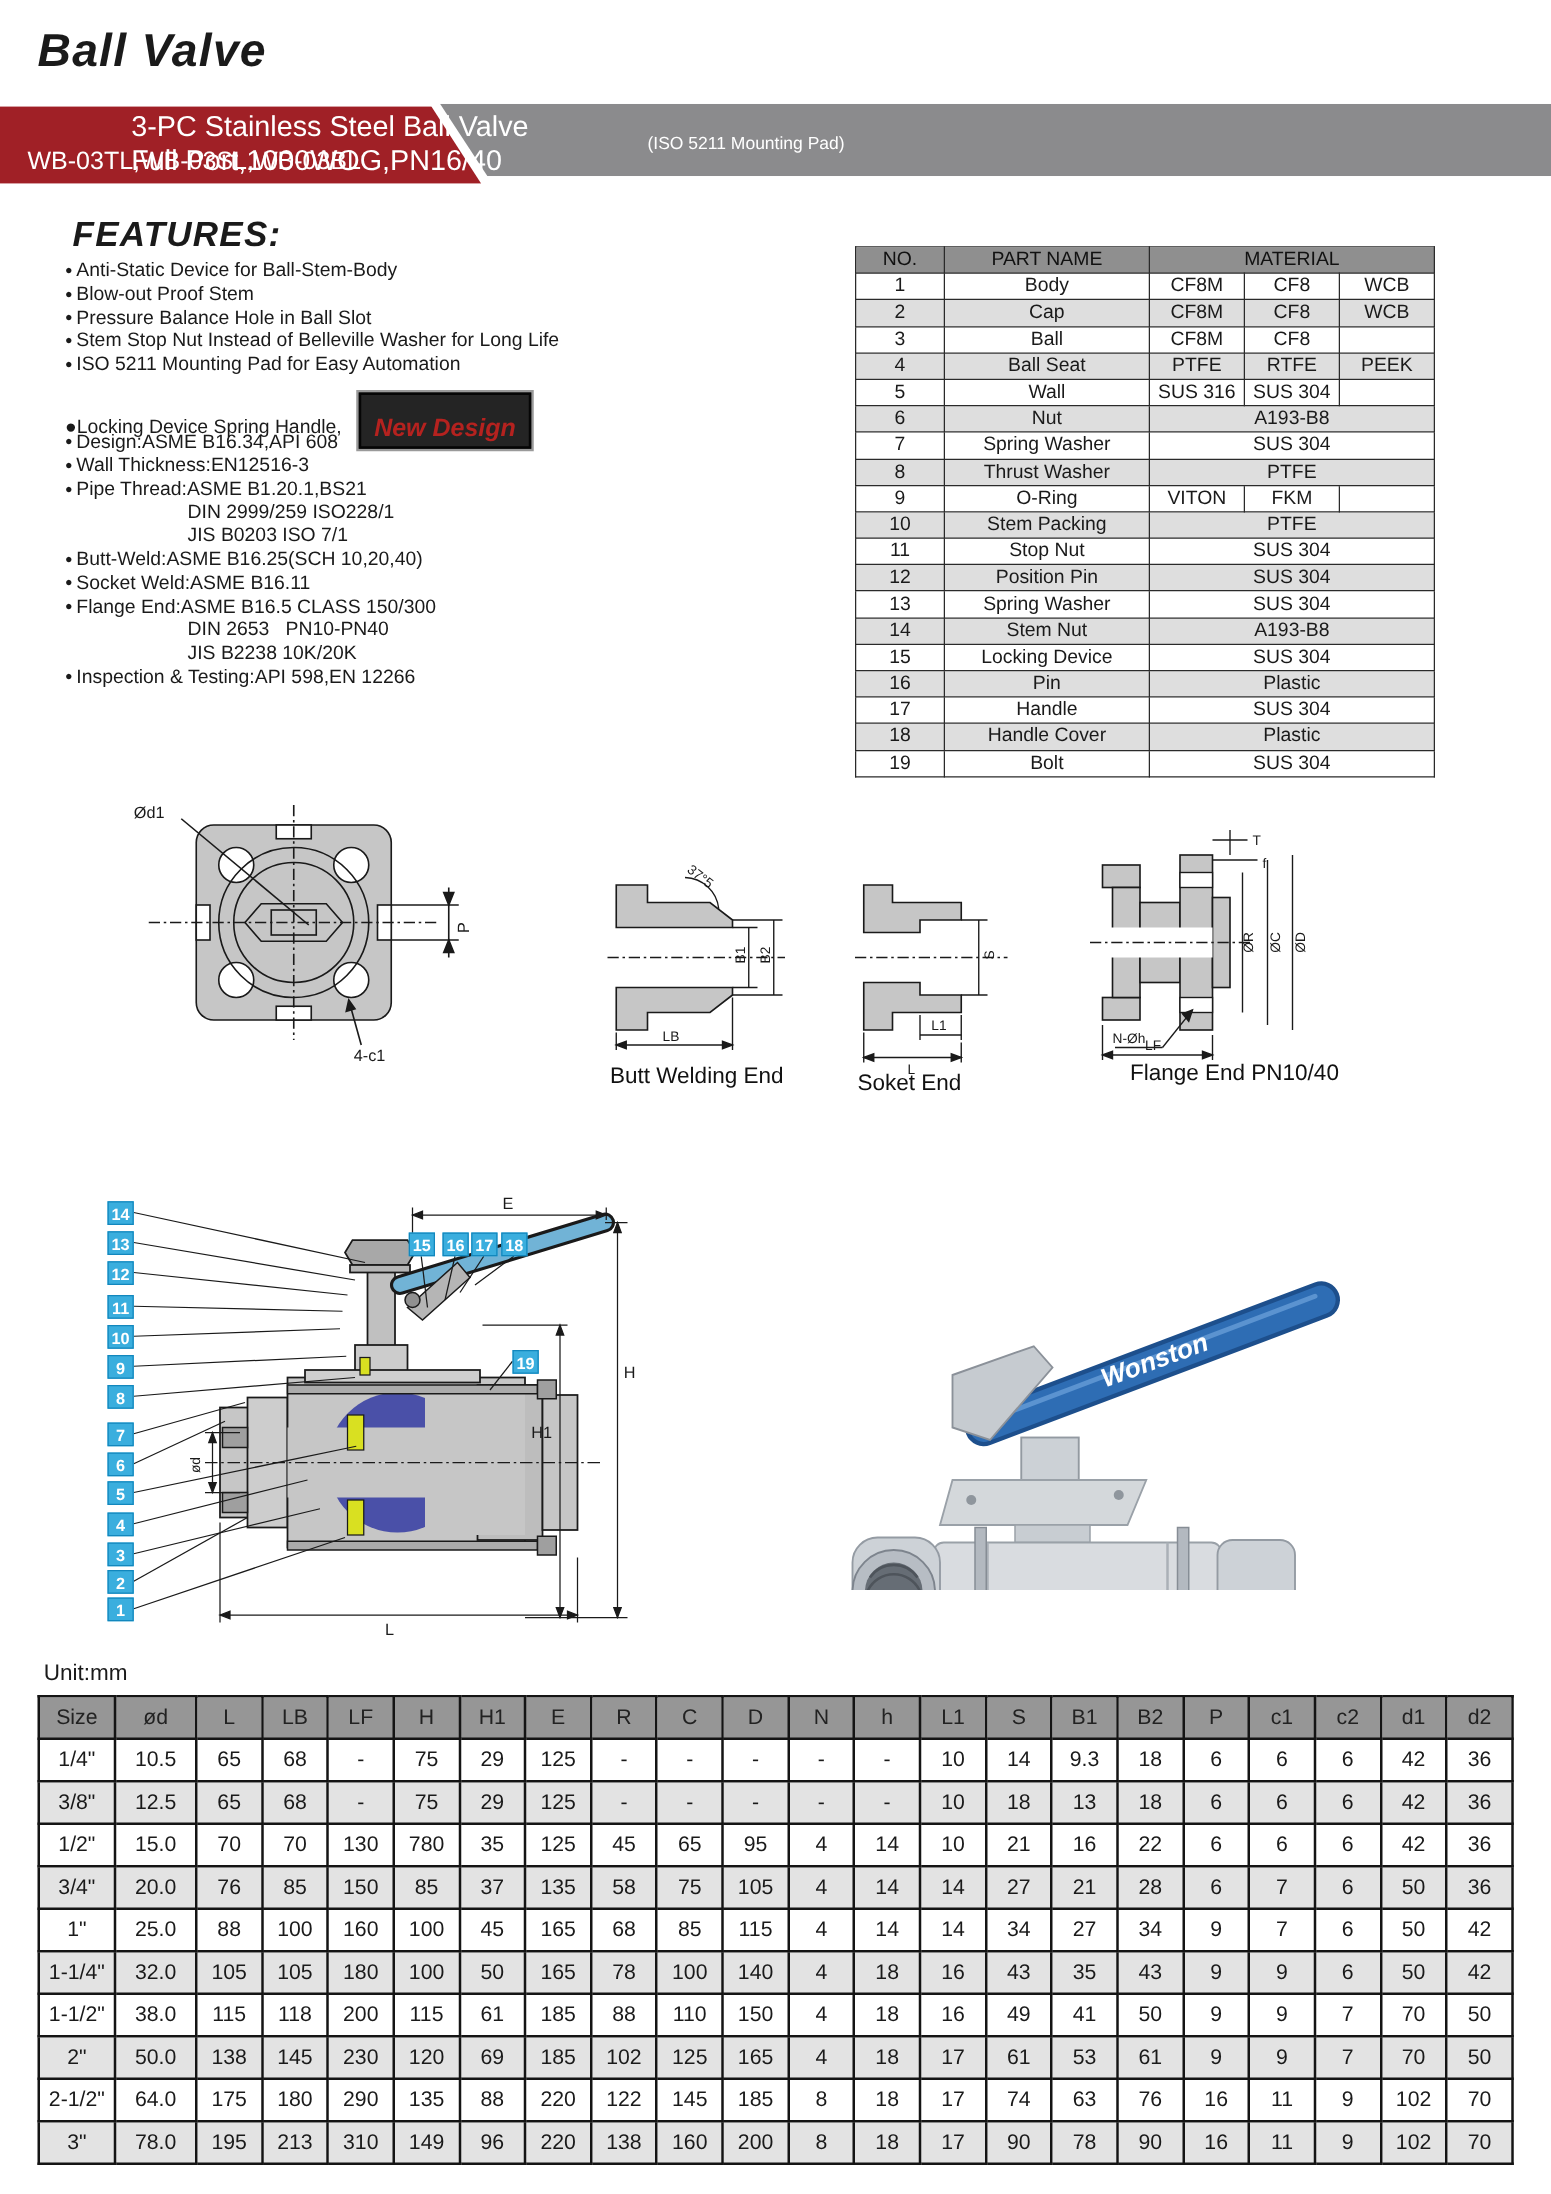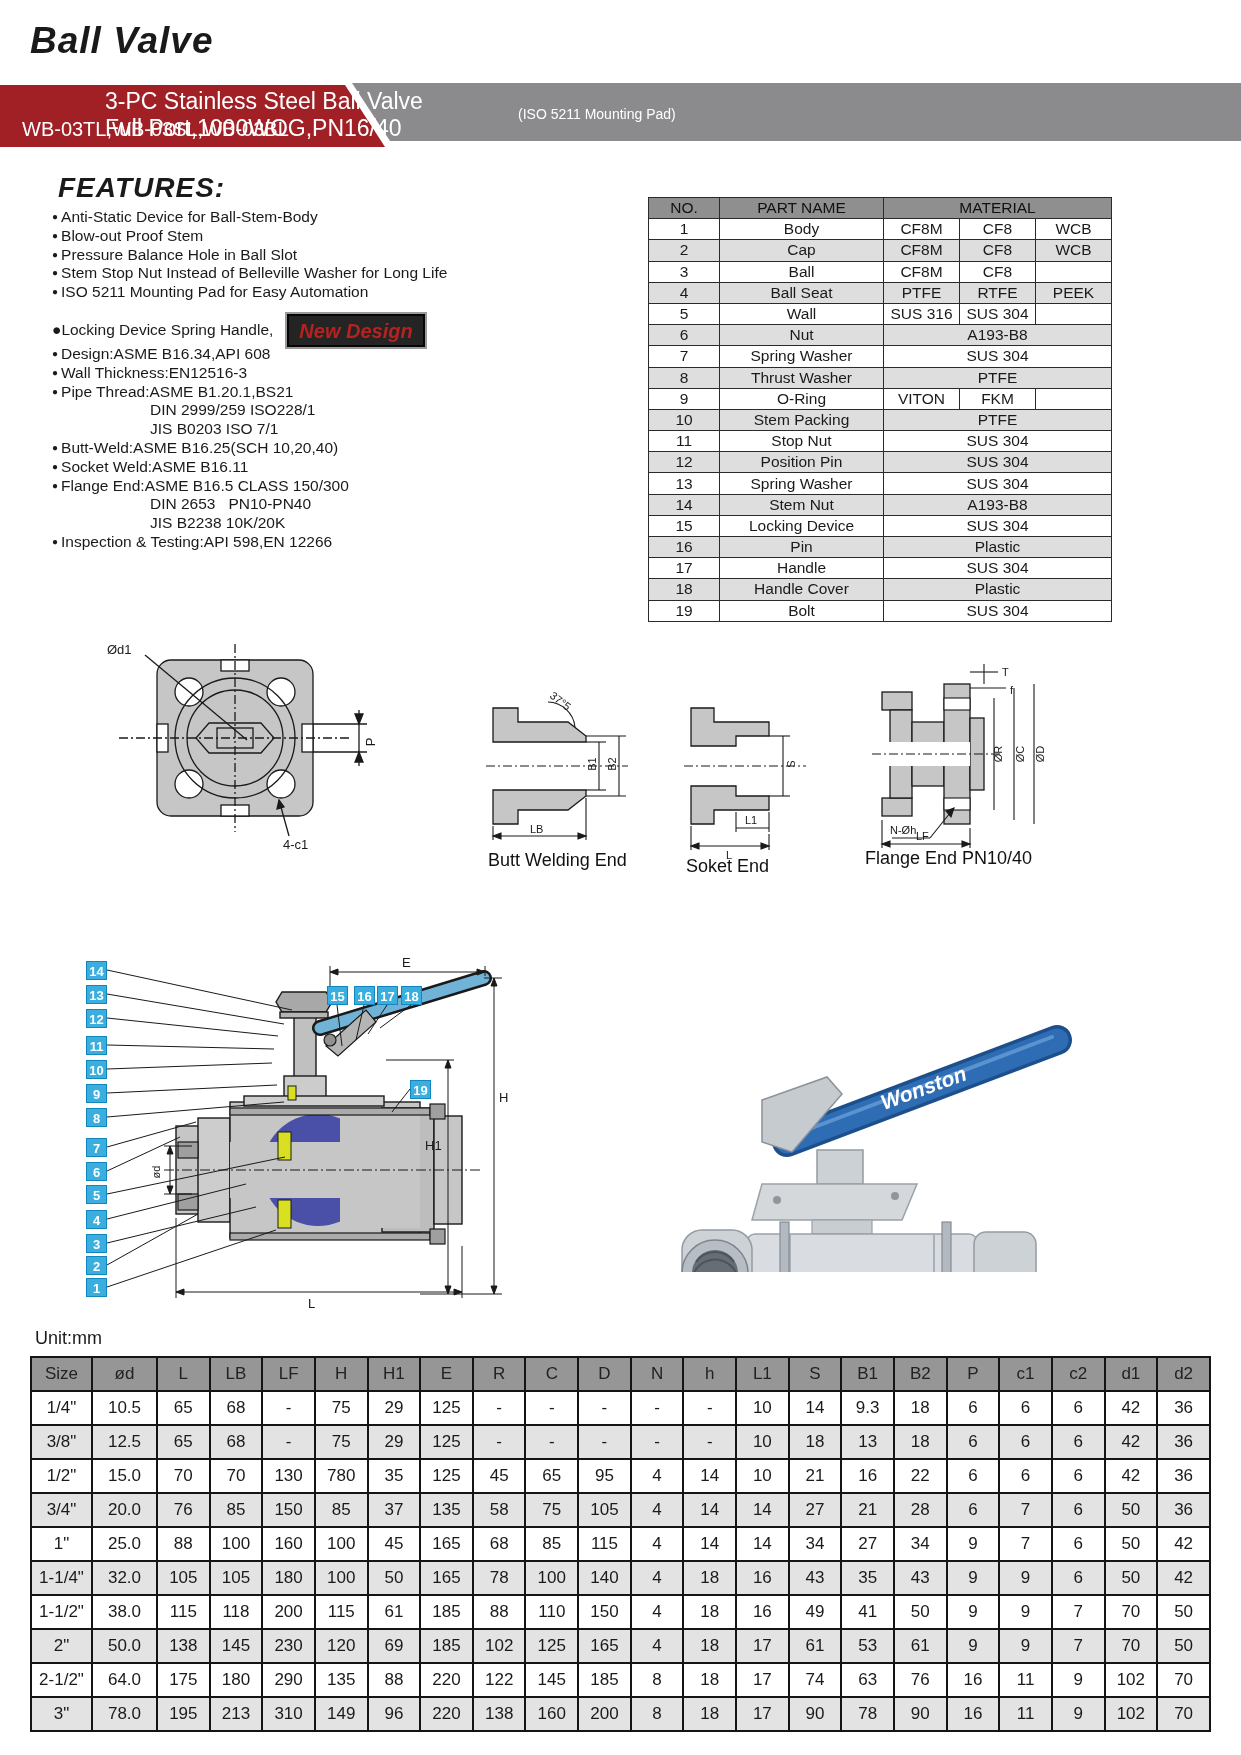--- a/index.html
+++ b/index.html
@@ -23,25 +23,25 @@
 
   
   #features{left:52px;top:172px;width:600px;}
   #standard{left:52px;top:345px;width:600px;}
   .sec-heading{font-size:28px;font-style:italic;font-weight:bold;letter-spacing:1px;margin:0 0 4px 6px;}
   .li{font-size:15.5px;line-height:18.8px;white-space:pre;}
   .li .blt{font-size:10px;vertical-align:2px;margin-right:3px;}
   .li.indent{padding-left:98px;}
   #feature-handle-row{margin-top:9px;font-size:15.5px;}
   #new-design-badge{display:inline-block;margin-left:14px;background:#242424;color:#b5221f;
-     font-size:20px;font-style:italic;font-weight:bold;padding:4px 10px 2px;
+     font-size:20px;font-style:italic;font-weight:bold;padding:16px 10px 2px;
      border:2px solid #050505;box-shadow:0 0 0 2px #9a9a9a;transform:translateY(3px);}
 
   
-  #parts-table{left:648px;top:197px;}
+  #parts-table{left:684px;top:197px;}
   #parts-table table{border-collapse:collapse;width:464px;table-layout:fixed;}
   #parts-table th,#parts-table td{border:1.6px solid #2a2a2a;font-size:15.5px;font-weight:normal;
       text-align:center;padding:0;height:20.2px;overflow:hidden;white-space:nowrap;}
   #parts-table th{background:#8f8f8f;color:#111;}
   #parts-table tr.shade td{background:#dedede;}
   #parts-table .c-no{width:70px;} #parts-table .c-name{width:163px;}
   #parts-table .c-m1{width:88px;margin-left:12px;} #parts-table .c-m2{width:85px;text-align:center;} #parts-table .c-m3{width:58px;}
 
   
   svg text{font-family:"Liberation Sans",sans-serif;}
@@ -341,21 +341,21 @@
       <polygon points="118,186 110,183 110,189" fill="#1a1a1a"></polygon>
     </g>
     <text x="150" y="18" class="dlabel-sm">T</text>
     <text x="158" y="36" class="dlabel-sm">f</text>
     <text class="dlabel-sm" transform="translate(150,96) rotate(-90)" text-anchor="middle">ØR</text>
     <text class="dlabel-sm" transform="translate(172,96) rotate(-90)" text-anchor="middle">ØC</text>
     <text class="dlabel-sm" transform="translate(192,96) rotate(-90)" text-anchor="middle">ØD</text>
     <text x="38" y="176" class="dlabel-sm">N-Øh</text>
     <text x="64" y="182" class="dlabel-sm">LF</text>
   </svg>
-  <div class="abs caption" style="left:865px;top:848px">Flange End PN10/40</div>
+  <div class="abs caption" style="left:904px;top:848px">Flange End PN10/40</div>
 
   <svg class="abs" id="section-svg" style="left:80px;top:850px" width="430" height="470" viewBox="0 0 430 470">
     <g stroke="#1a1a1a" stroke-width="1.4" fill="#c6c6c6">
       <rect x="96" y="276" width="54" height="88"></rect>
       <rect x="118" y="268" width="32" height="104" fill="#cdcdcd"></rect>
       <rect x="150" y="252" width="190" height="136"></rect>
       <rect x="302" y="258" width="52" height="124" fill="#bdbdbd"></rect>
       <rect x="354" y="266" width="28" height="108"></rect>
       <rect x="214" y="150" width="22" height="102" fill="#c0c0c0"></rect>
       <rect x="204" y="226" width="42" height="26" fill="#cccccc"></rect>

